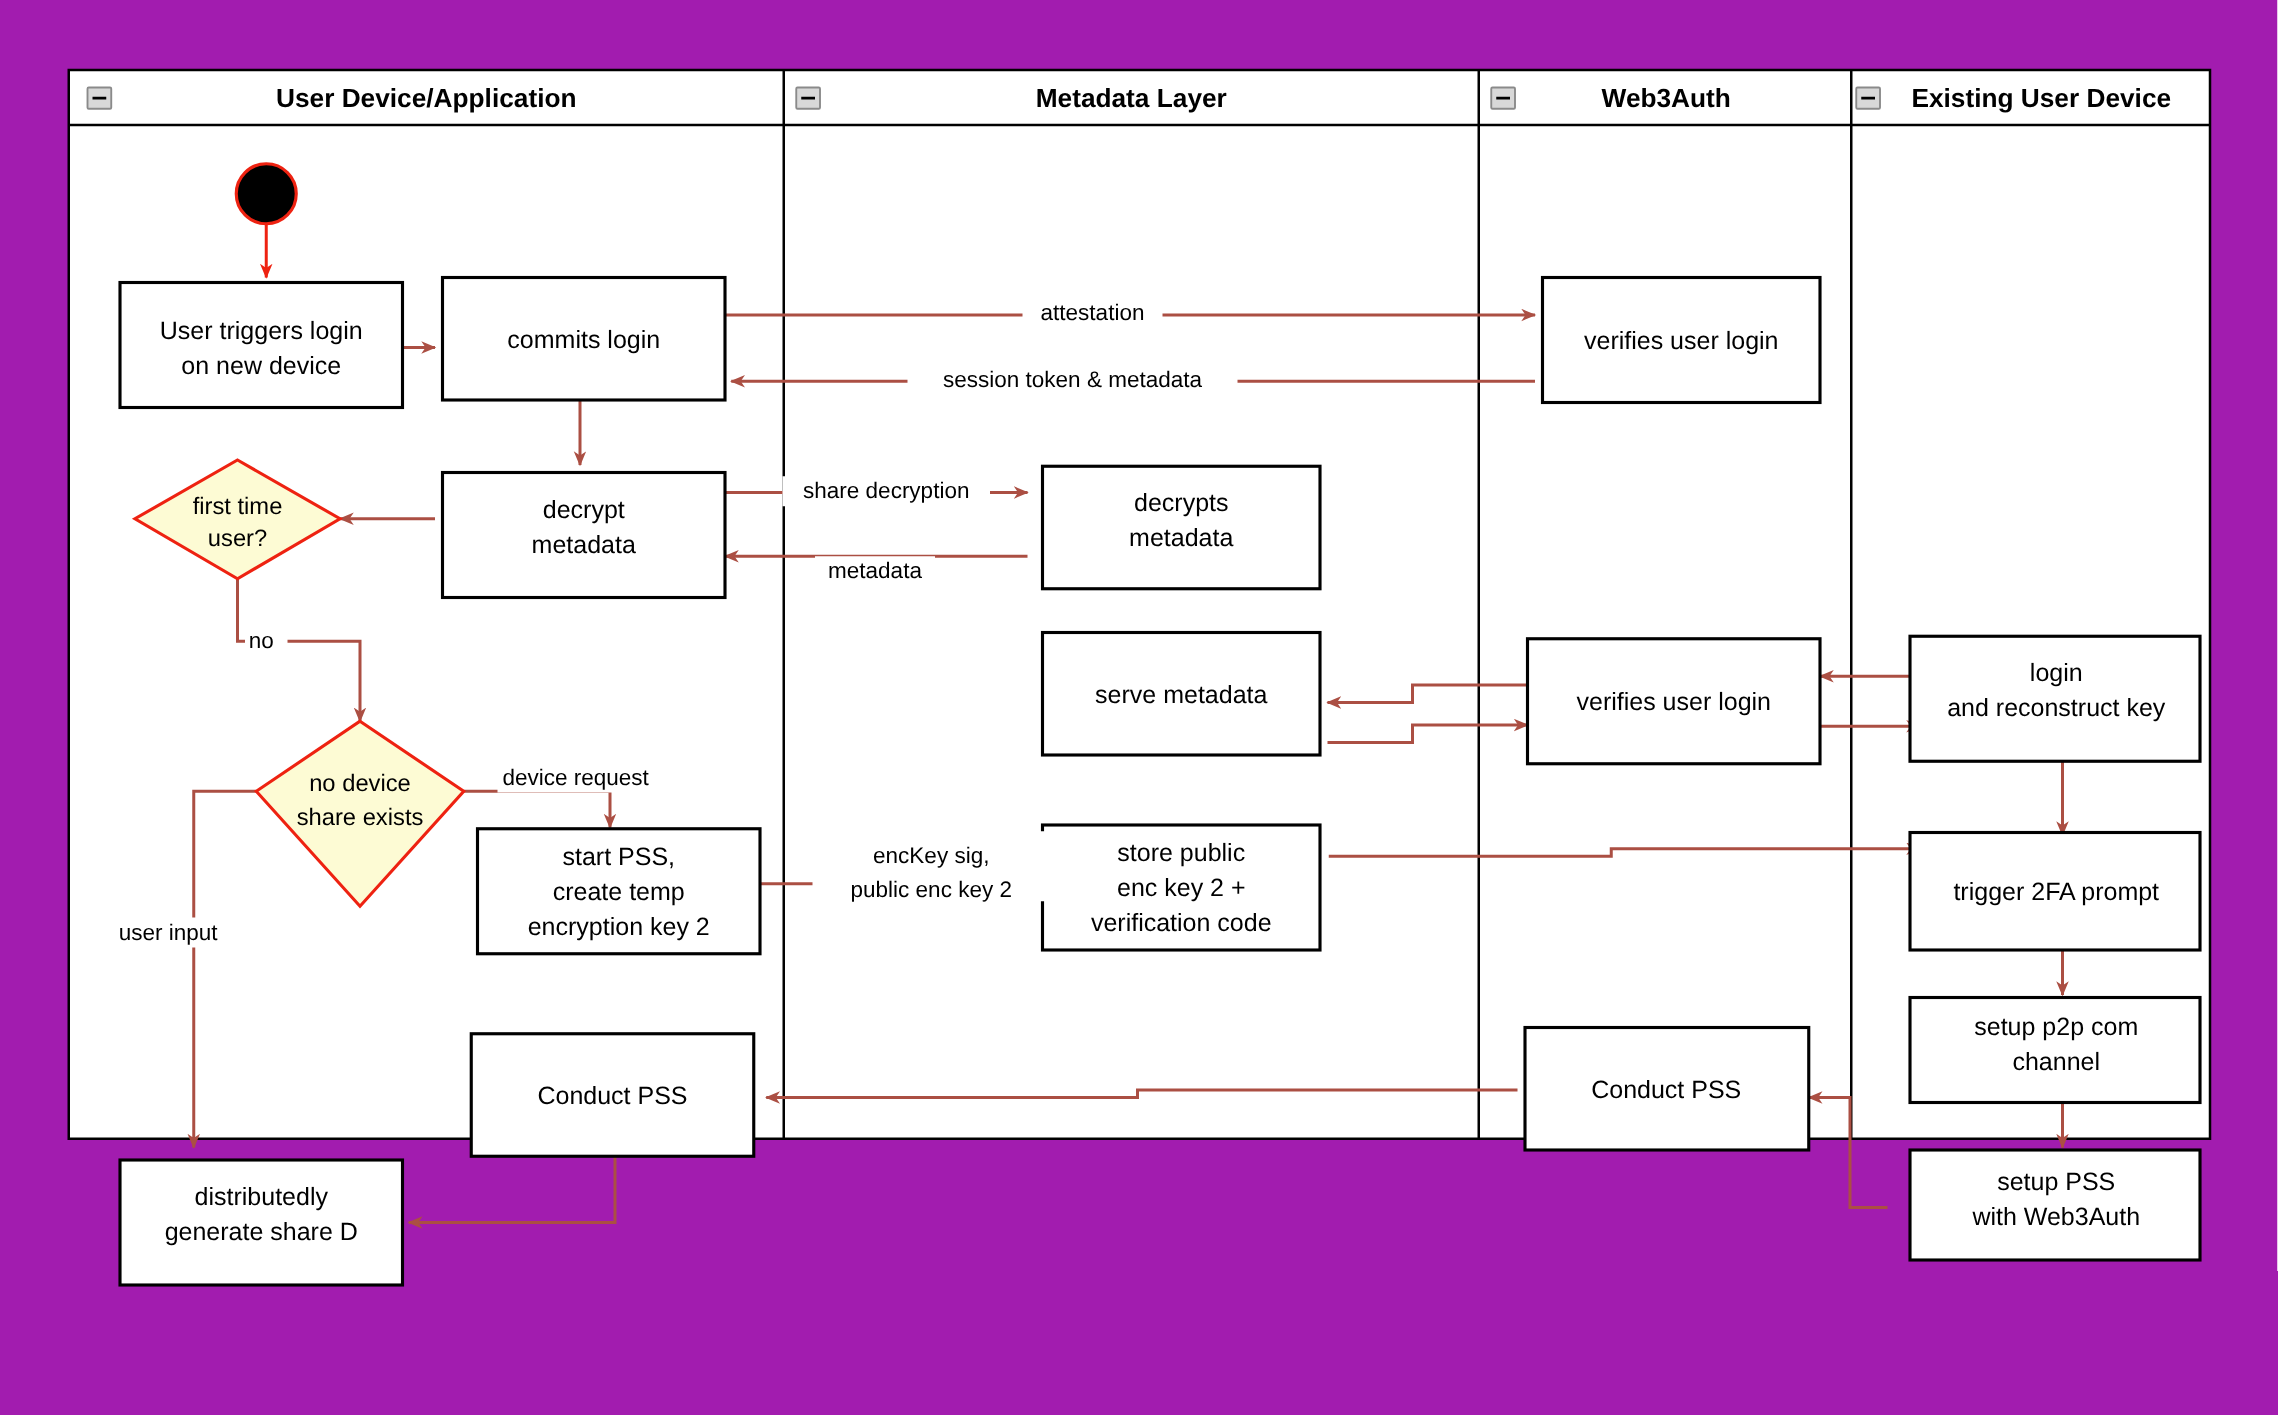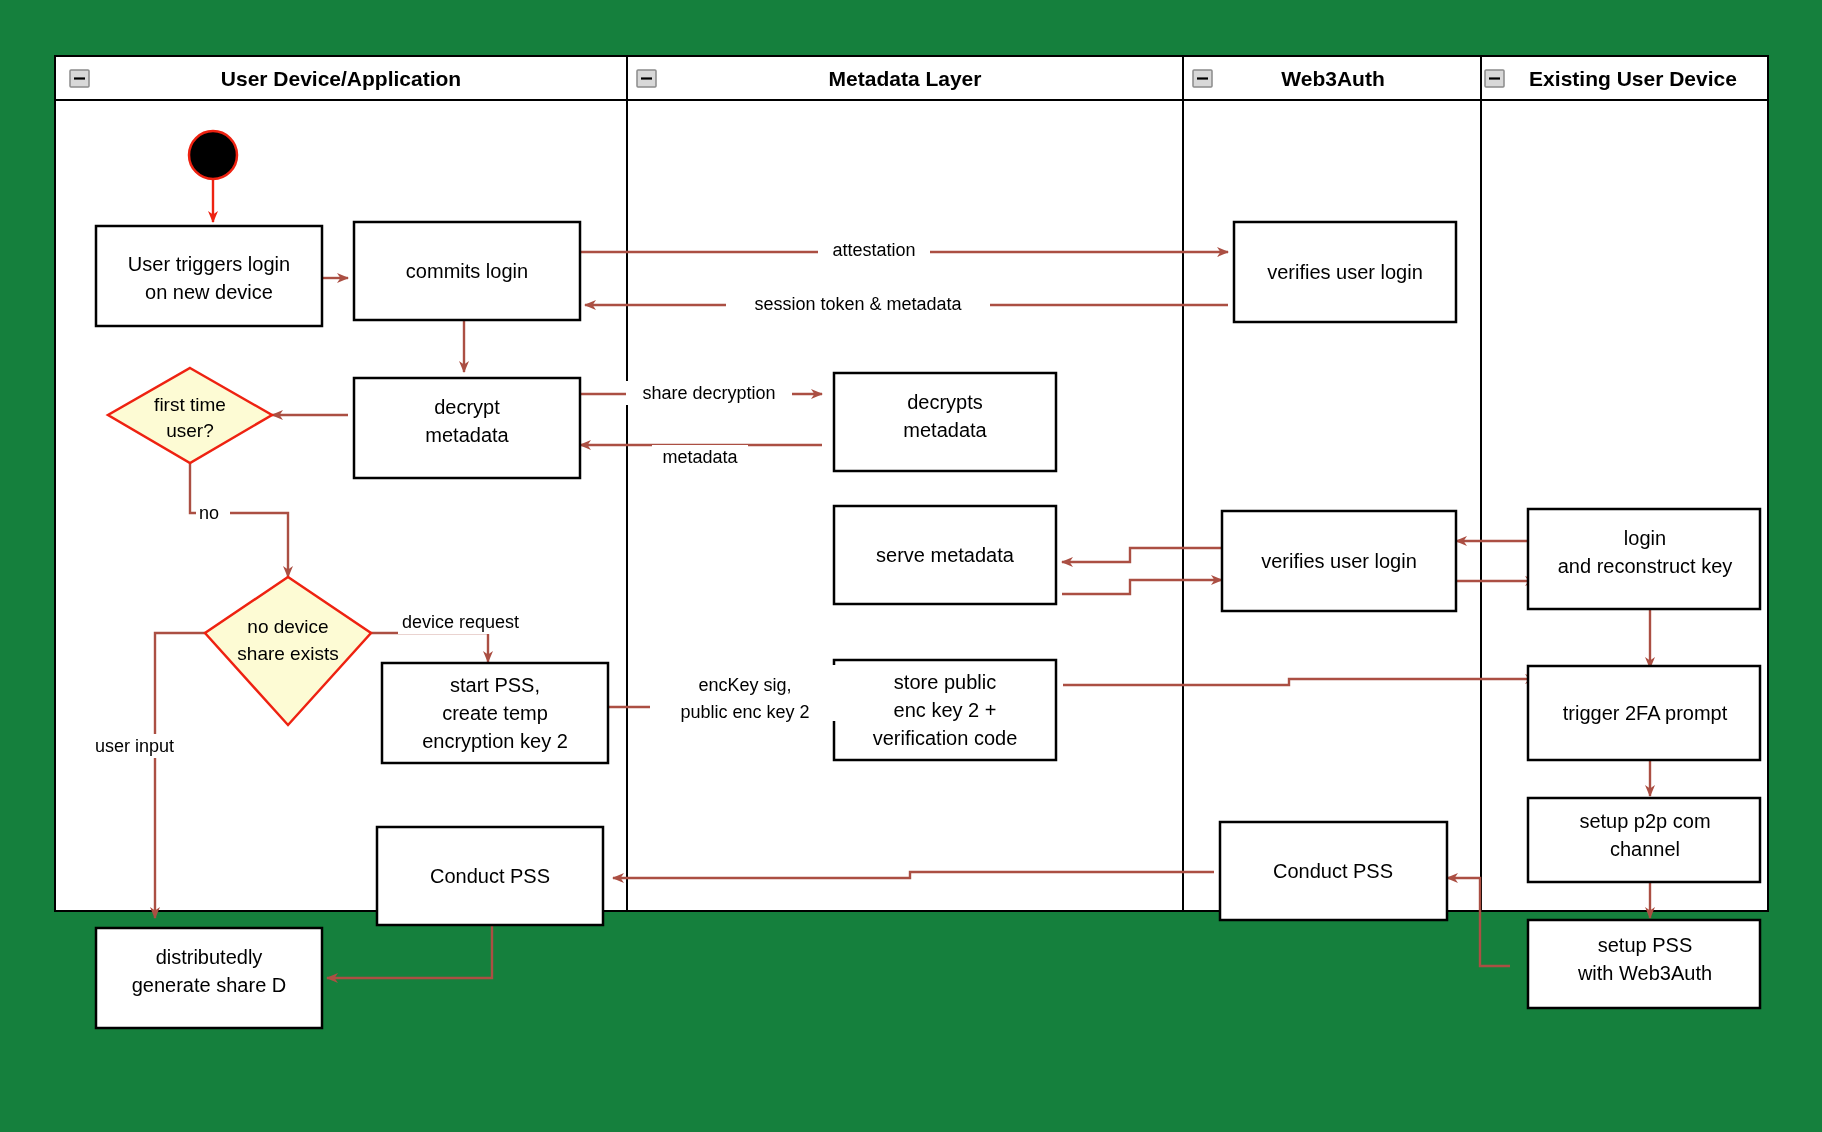--- a/index.html
+++ b/index.html
@@ -4,21 +4,21 @@
 <style>
   html, body {
     margin: 0;
     padding: 0;
     background: #ffffff;
   }
   #stage {
     position: relative;
     width: 1822px;
     height: 1132px;
-    background: #15803d;
+    background: #a21caf;
     font-family: "Liberation Sans", sans-serif;
     overflow: hidden;
     text-align: center;
   }
   svg#diagram {
     position: absolute;
     left: 0;
     top: 0;
     width: 1822px;
     height: 1132px;

